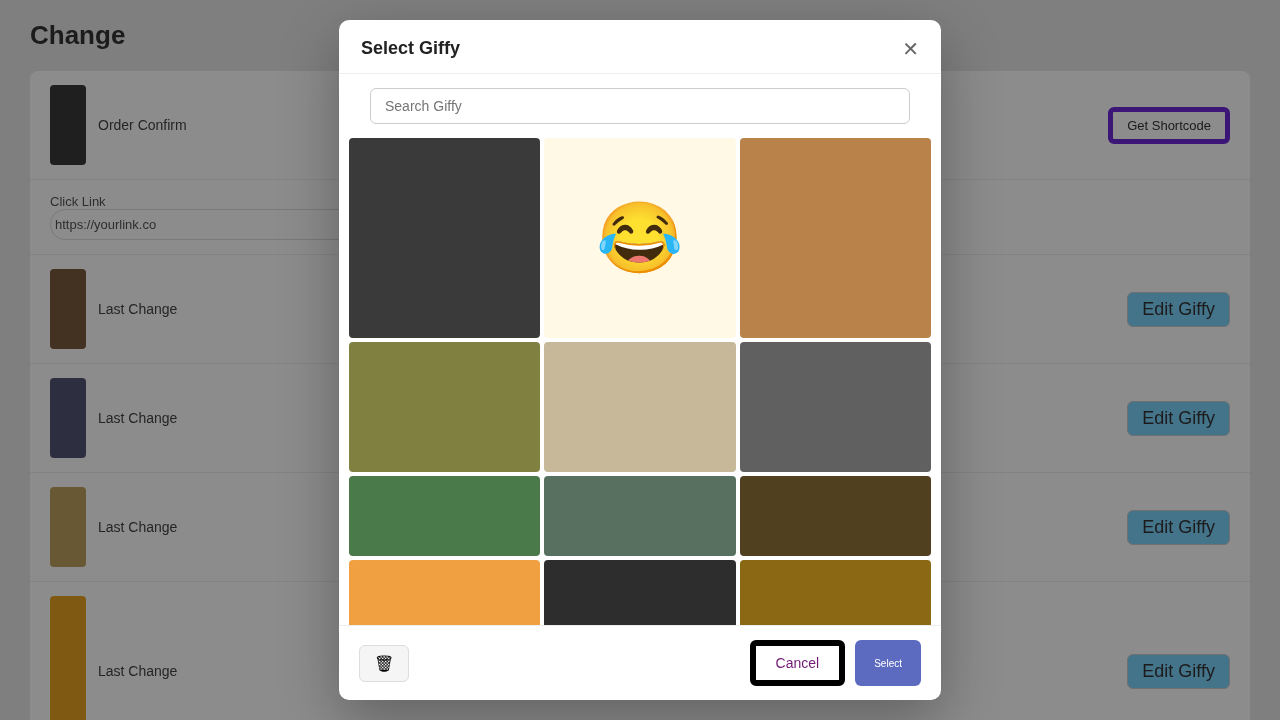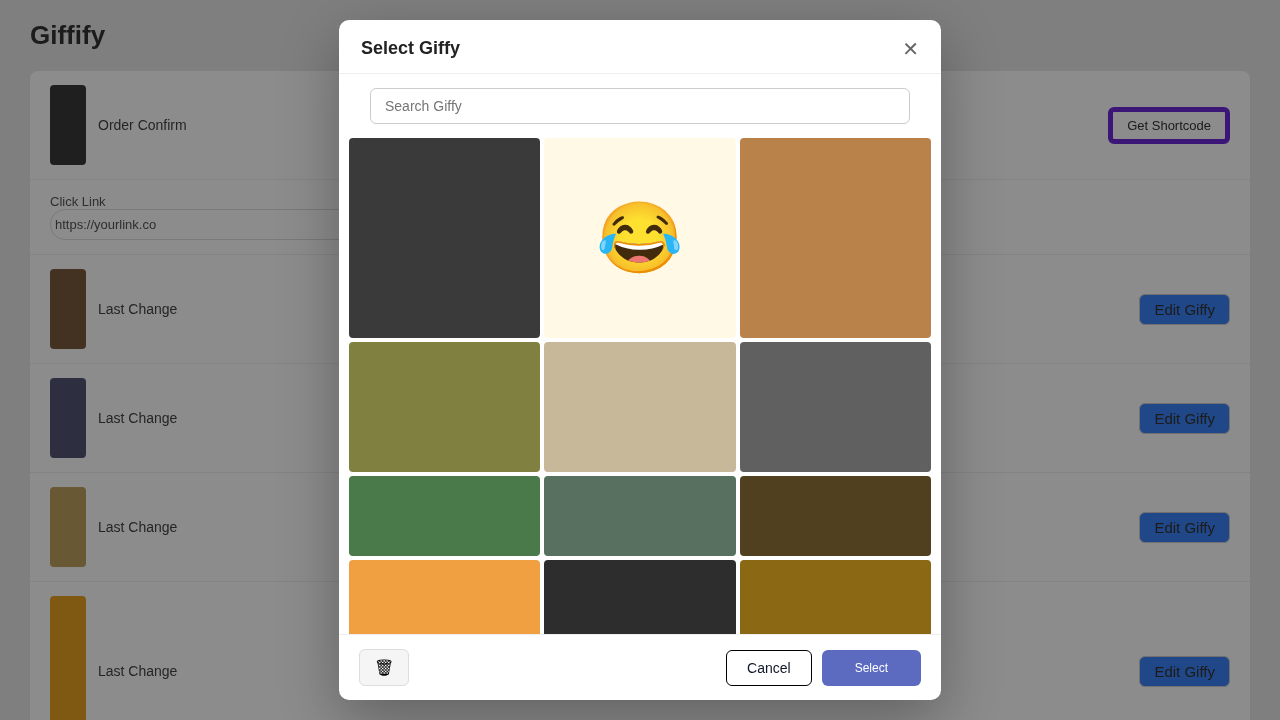--- a/index.html
+++ b/index.html
@@ -60,25 +60,25 @@
       background: #fff;
       border: 5px solid #6d28d9;
       border-radius: 6px;
       padding: 6px 14px;
       font-size: 13px;
       cursor: pointer;
       color: #333;
     }
 
     .btn-edit-giffy {
-      background: #3b82f6;
+      background: #7dd3fc;
       border: 1px solid #ccc;
       border-radius: 6px;
       padding: 6px 14px;
-      font-size: 15px;
+      font-size: 18px;
       cursor: pointer;
       color: #333;
     }
 
     .click-link-section {
       padding: 14px 20px;
       border-bottom: 1px solid #eee;
     }
 
     .click-link-label {
@@ -217,44 +217,44 @@
       font-size: 16px;
     }
 
     .footer-right {
       display: flex;
       gap: 10px;
     }
 
     .btn-cancel {
       background: #fff;
-      border: 1px solid #000000;
+      border: 6px solid #000000;
       border-radius: 6px;
       padding: 9px 20px;
       font-size: 14px;
       cursor: pointer;
-      color: #0f172a;
+      color: #701a75;
     }
 
     .btn-select {
       background: #5c6bc0;
       border: none;
       border-radius: 6px;
-      padding: 9px 33px;
-      font-size: 12px;
+      padding: 9px 19px;
+      font-size: 10px;
       cursor: pointer;
       color: #fff;
       font-weight: 500;
     }
   </style>
 </head>
 <body>
 
 <div class="page-bg">
-  <div class="page-title">Giffify</div>
+  <div class="page-title">Change</div>
 
   <div class="content-area">
 
     <div class="row-item">
       <div class="row-icon gif-1"></div>
       <div class="row-label">Order Confirm</div>
       <button class="btn-shortcode">Get Shortcode</button>
     </div>
 
     <div class="click-link-section">

